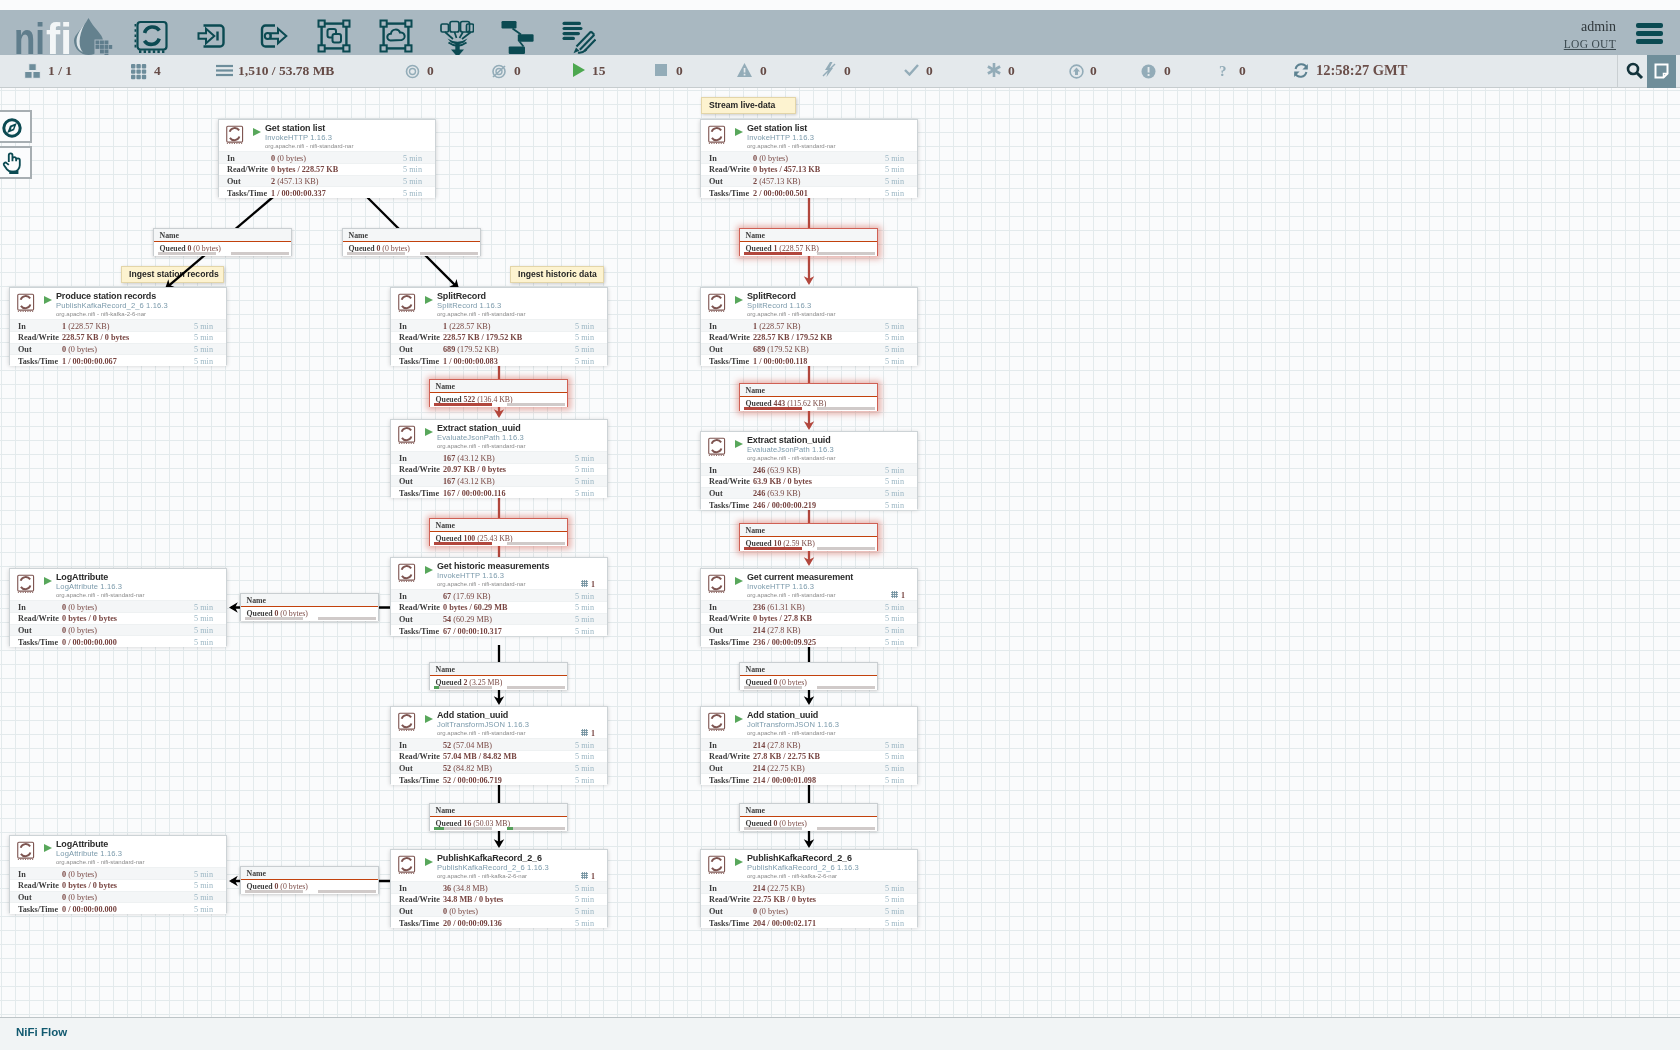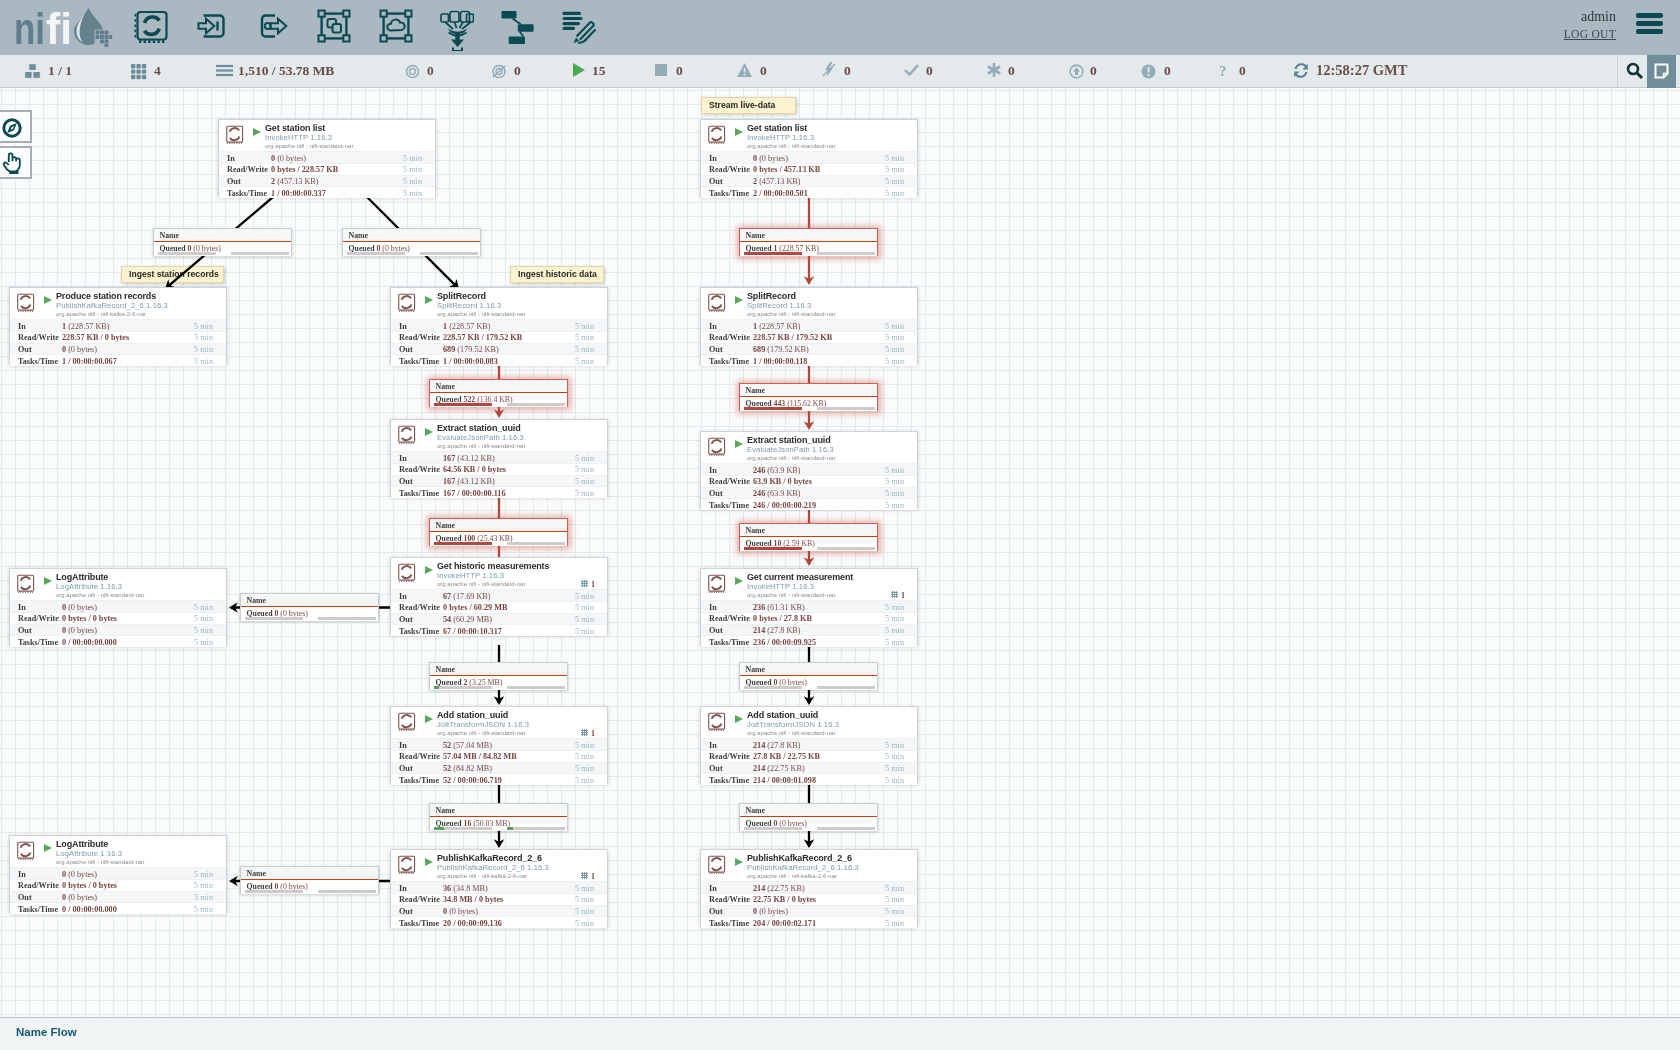--- a/index.html
+++ b/index.html
@@ -2,21 +2,21 @@
 <html><head><meta charset="utf-8"><style>
 
 * {margin:0;padding:0;box-sizing:border-box}
 html,body {width:1680px;height:1050px;overflow:hidden;font-family:"Liberation Sans",sans-serif;background:#fafbfc}
 #wrap {position:relative;width:1680px;height:1050px}
 #canvas {position:absolute;left:0;top:88px;width:1680px;height:929px;
  background-color:#fafbfc;
  background-image:linear-gradient(to right,#e3eaec 1px,transparent 1px),linear-gradient(to bottom,#e3eaec 1px,transparent 1px);
  background-size:14px 14px;background-position:1px 2px;}
 #csvg {position:absolute;left:0;top:0;z-index:1}
-#header {position:absolute;left:0;top:0;width:1680px;height:55px;background:#a9b8c1;z-index:10}
+#header {position:absolute;left:0;top:10px;width:1680px;height:55px;background:#a9b8c1;z-index:10}
 .hicon {position:absolute;top:9px}
 .logo {position:absolute;left:8px;top:1px}
 #admin {position:absolute;right:64px;top:9px;text-align:right;font-family:"Liberation Serif",serif;font-size:14px;color:#30383c}
 #logout {font-size:11.5px;color:#3c4a50;text-decoration:underline;display:block;margin-top:3px;letter-spacing:0.3px}
 #burger {position:absolute;right:17px;top:13px;width:27px}
 #burger div {height:4.6px;background:#0b4a52;border-radius:2px;margin-bottom:3.6px}
 #statusbar {position:absolute;left:0;top:55px;width:1680px;height:33px;background:#e4e9ec;border-bottom:1px solid #c6ccce;z-index:10}
 .sic {position:absolute}
 .stext {position:absolute;top:8px;font-family:"Liberation Serif",serif;font-weight:bold;font-size:13.5px;color:#664c47}
 #clock {position:absolute;left:1316px;top:7px;font-family:"Liberation Serif",serif;font-weight:bold;font-size:14.5px;color:#6b4f4a}
@@ -230,21 +230,21 @@
         <div class="ptitle">Extract station_uuid</div>
         <div class="ptype">EvaluateJsonPath 1.16.3</div>
         <div class="porg">org.apache.nifi - nifi-standard-nar</div>
         <div class="srow alt" style="top:31px">
           <span class="sl">In</span>
           <span class="sv"><b>167</b> (43.12 KB)</span>
           <span class="sm">5 min</span>
         </div>
         <div class="srow" style="top:42.75px">
           <span class="sl">Read/Write</span>
-          <span class="sv"><b>64.56 KB / 0 bytes</b></span>
+          <span class="sv"><b>20.97 KB / 0 bytes</b></span>
           <span class="sm">5 min</span>
         </div>
         <div class="srow alt" style="top:54.5px">
           <span class="sl">Out</span>
           <span class="sv"><b>167</b> (43.12 KB)</span>
           <span class="sm">5 min</span>
         </div>
         <div class="srow" style="top:66.25px">
           <span class="sl">Tasks/Time</span>
           <span class="sv"><b>167 / 00:00:00.116</b></span>
@@ -1163,14 +1163,14 @@
         <line x1="11" y1="11" x2="16" y2="16" stroke="#14343c" stroke-width="3"></line>
       </svg>
 <div id="newdoc">
         <svg width="15" height="16" viewBox="0 0 15 16" style="position:absolute;left:7px;top:8px">
           <path d="M1.5 1.5 h12 v9 l-4 4 h-8 z" fill="none" stroke="#fff" stroke-width="2"></path>
           <path d="M13.5 10.5 h-4 v4" fill="none" stroke="#fff" stroke-width="1.5"></path>
         </svg>
       </div>
 </div>
 <div id="footer">
-      <span class="bc">Name Flow</span>
+      <span class="bc">NiFi Flow</span>
     </div>
 </div>
 </body></html>

